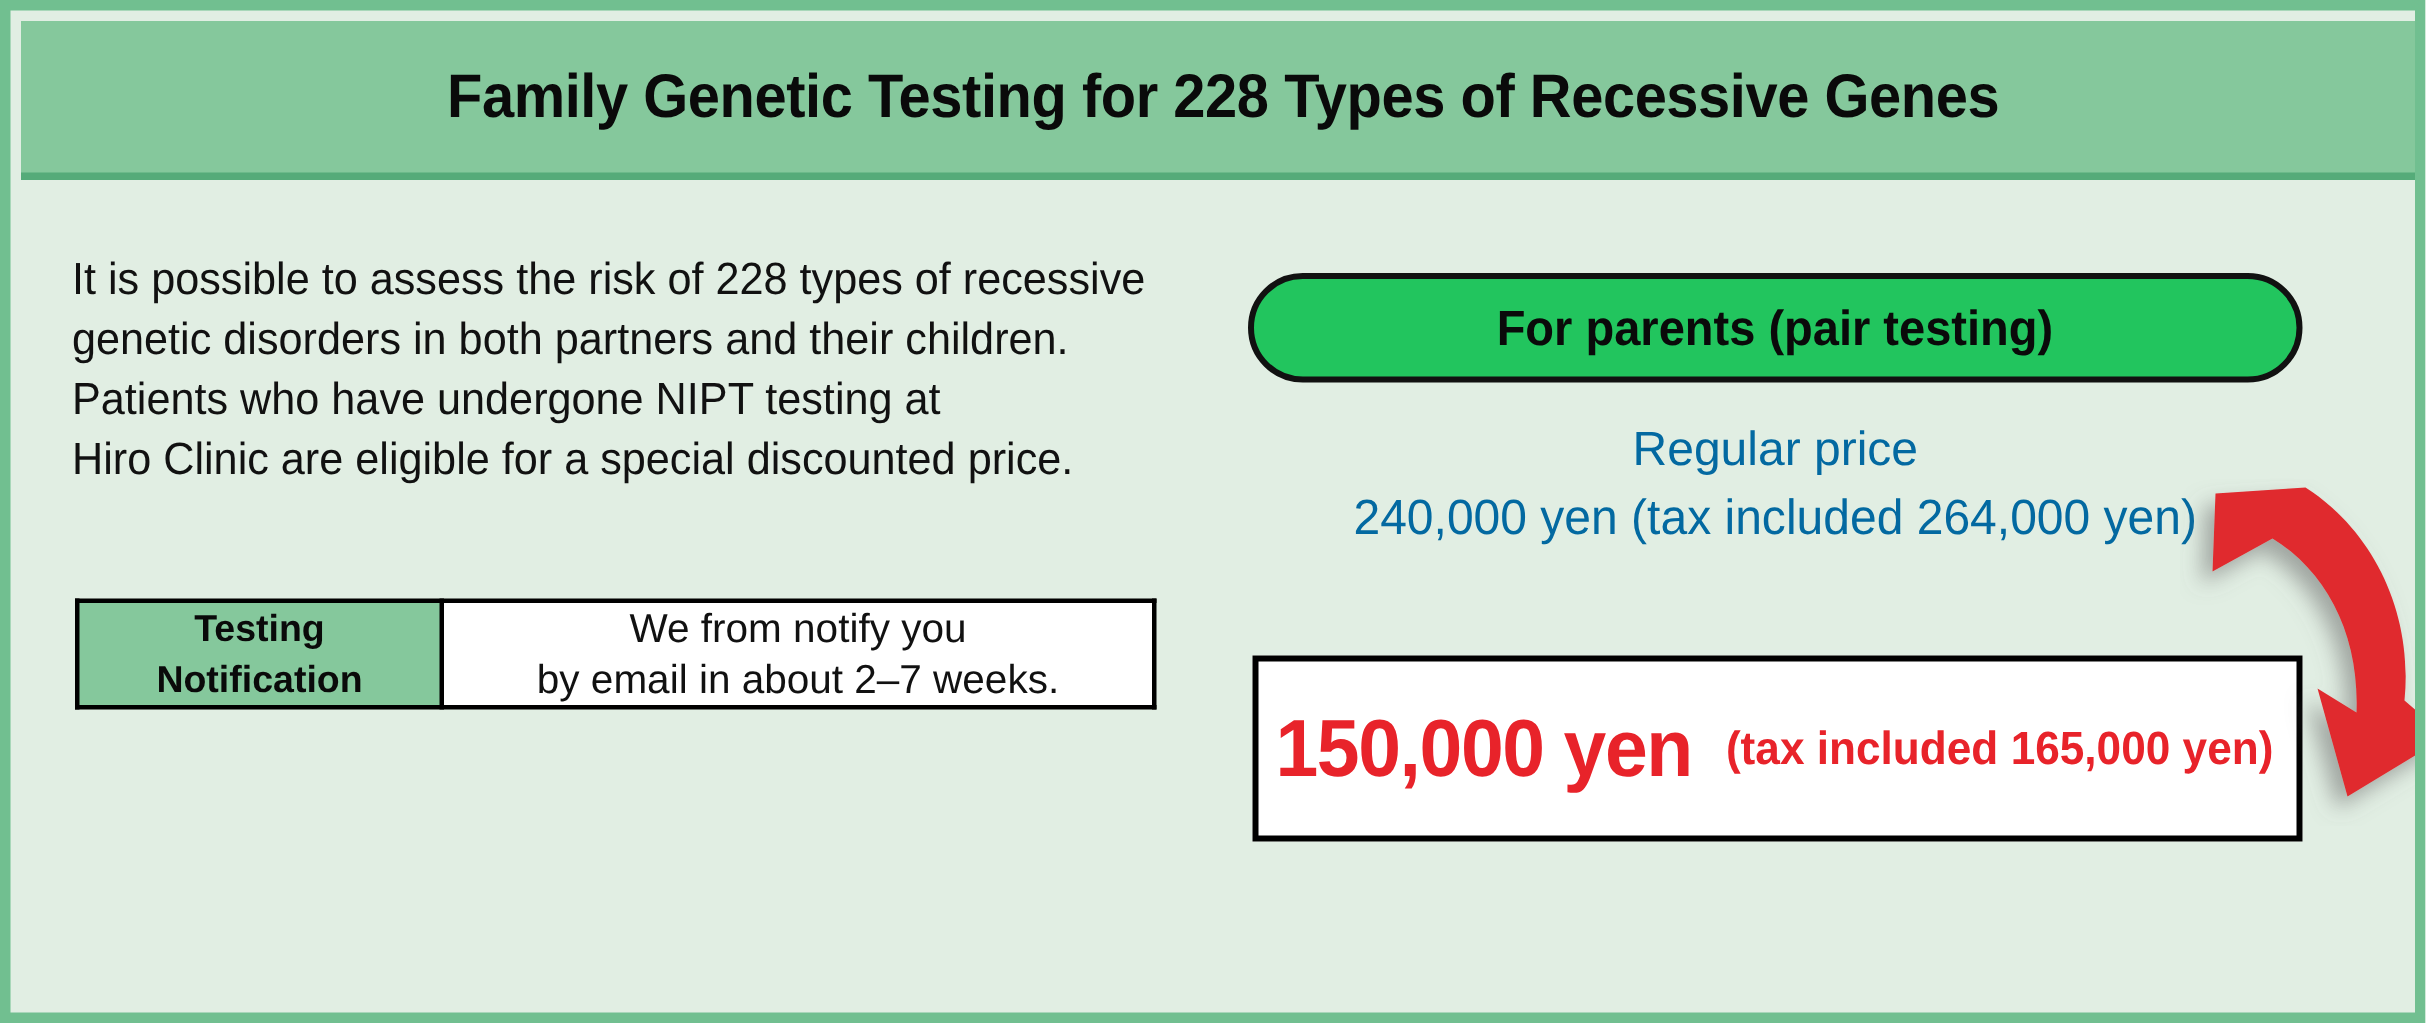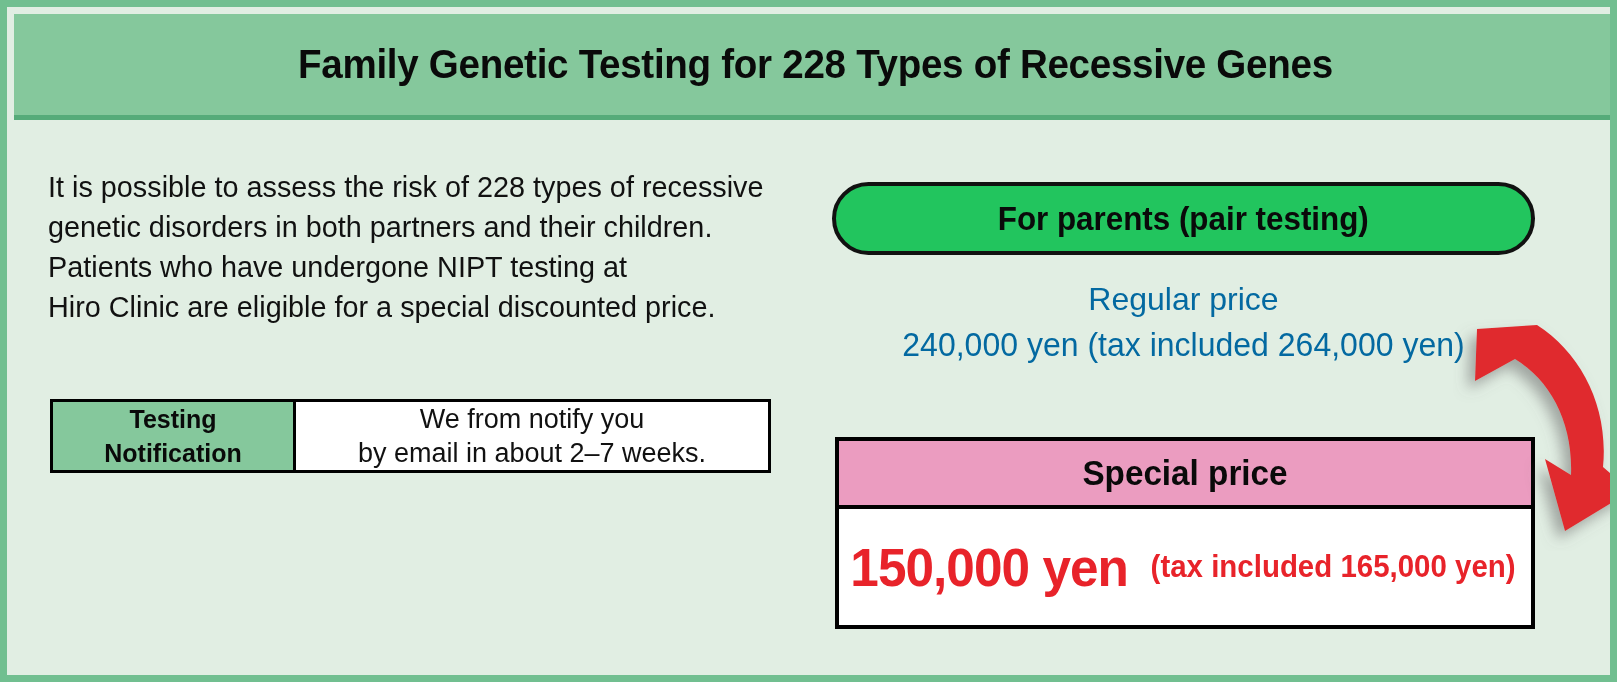--- a/index.html
+++ b/index.html
@@ -227,23 +227,20 @@
   <div class="pill">
     <div class="pill-label">For parents (pair testing)</div>
   </div>
 
   <div class="regular">
     <div class="regular-label">Regular price</div>
     <div class="regular-amount">240,000 yen (tax included 264,000 yen)</div>
   </div>
 
   <div class="special-box">
-    <div class="special-head">
-      <div class="special-head-label">Special price</div>
-    </div>
     <div class="special-body">
       <span class="special-amount">150,000 yen</span>
       <span class="special-tax">(tax included 165,000 yen)</span>
     </div>
   </div>
 
   <div class="arrow">
     <svg width="180" height="232" viewBox="0 0 180 232" xmlns="http://www.w3.org/2000/svg" aria-hidden="true">
       <defs>
         <filter id="arrowShadow" x="-35%" y="-35%" width="180%" height="180%">

